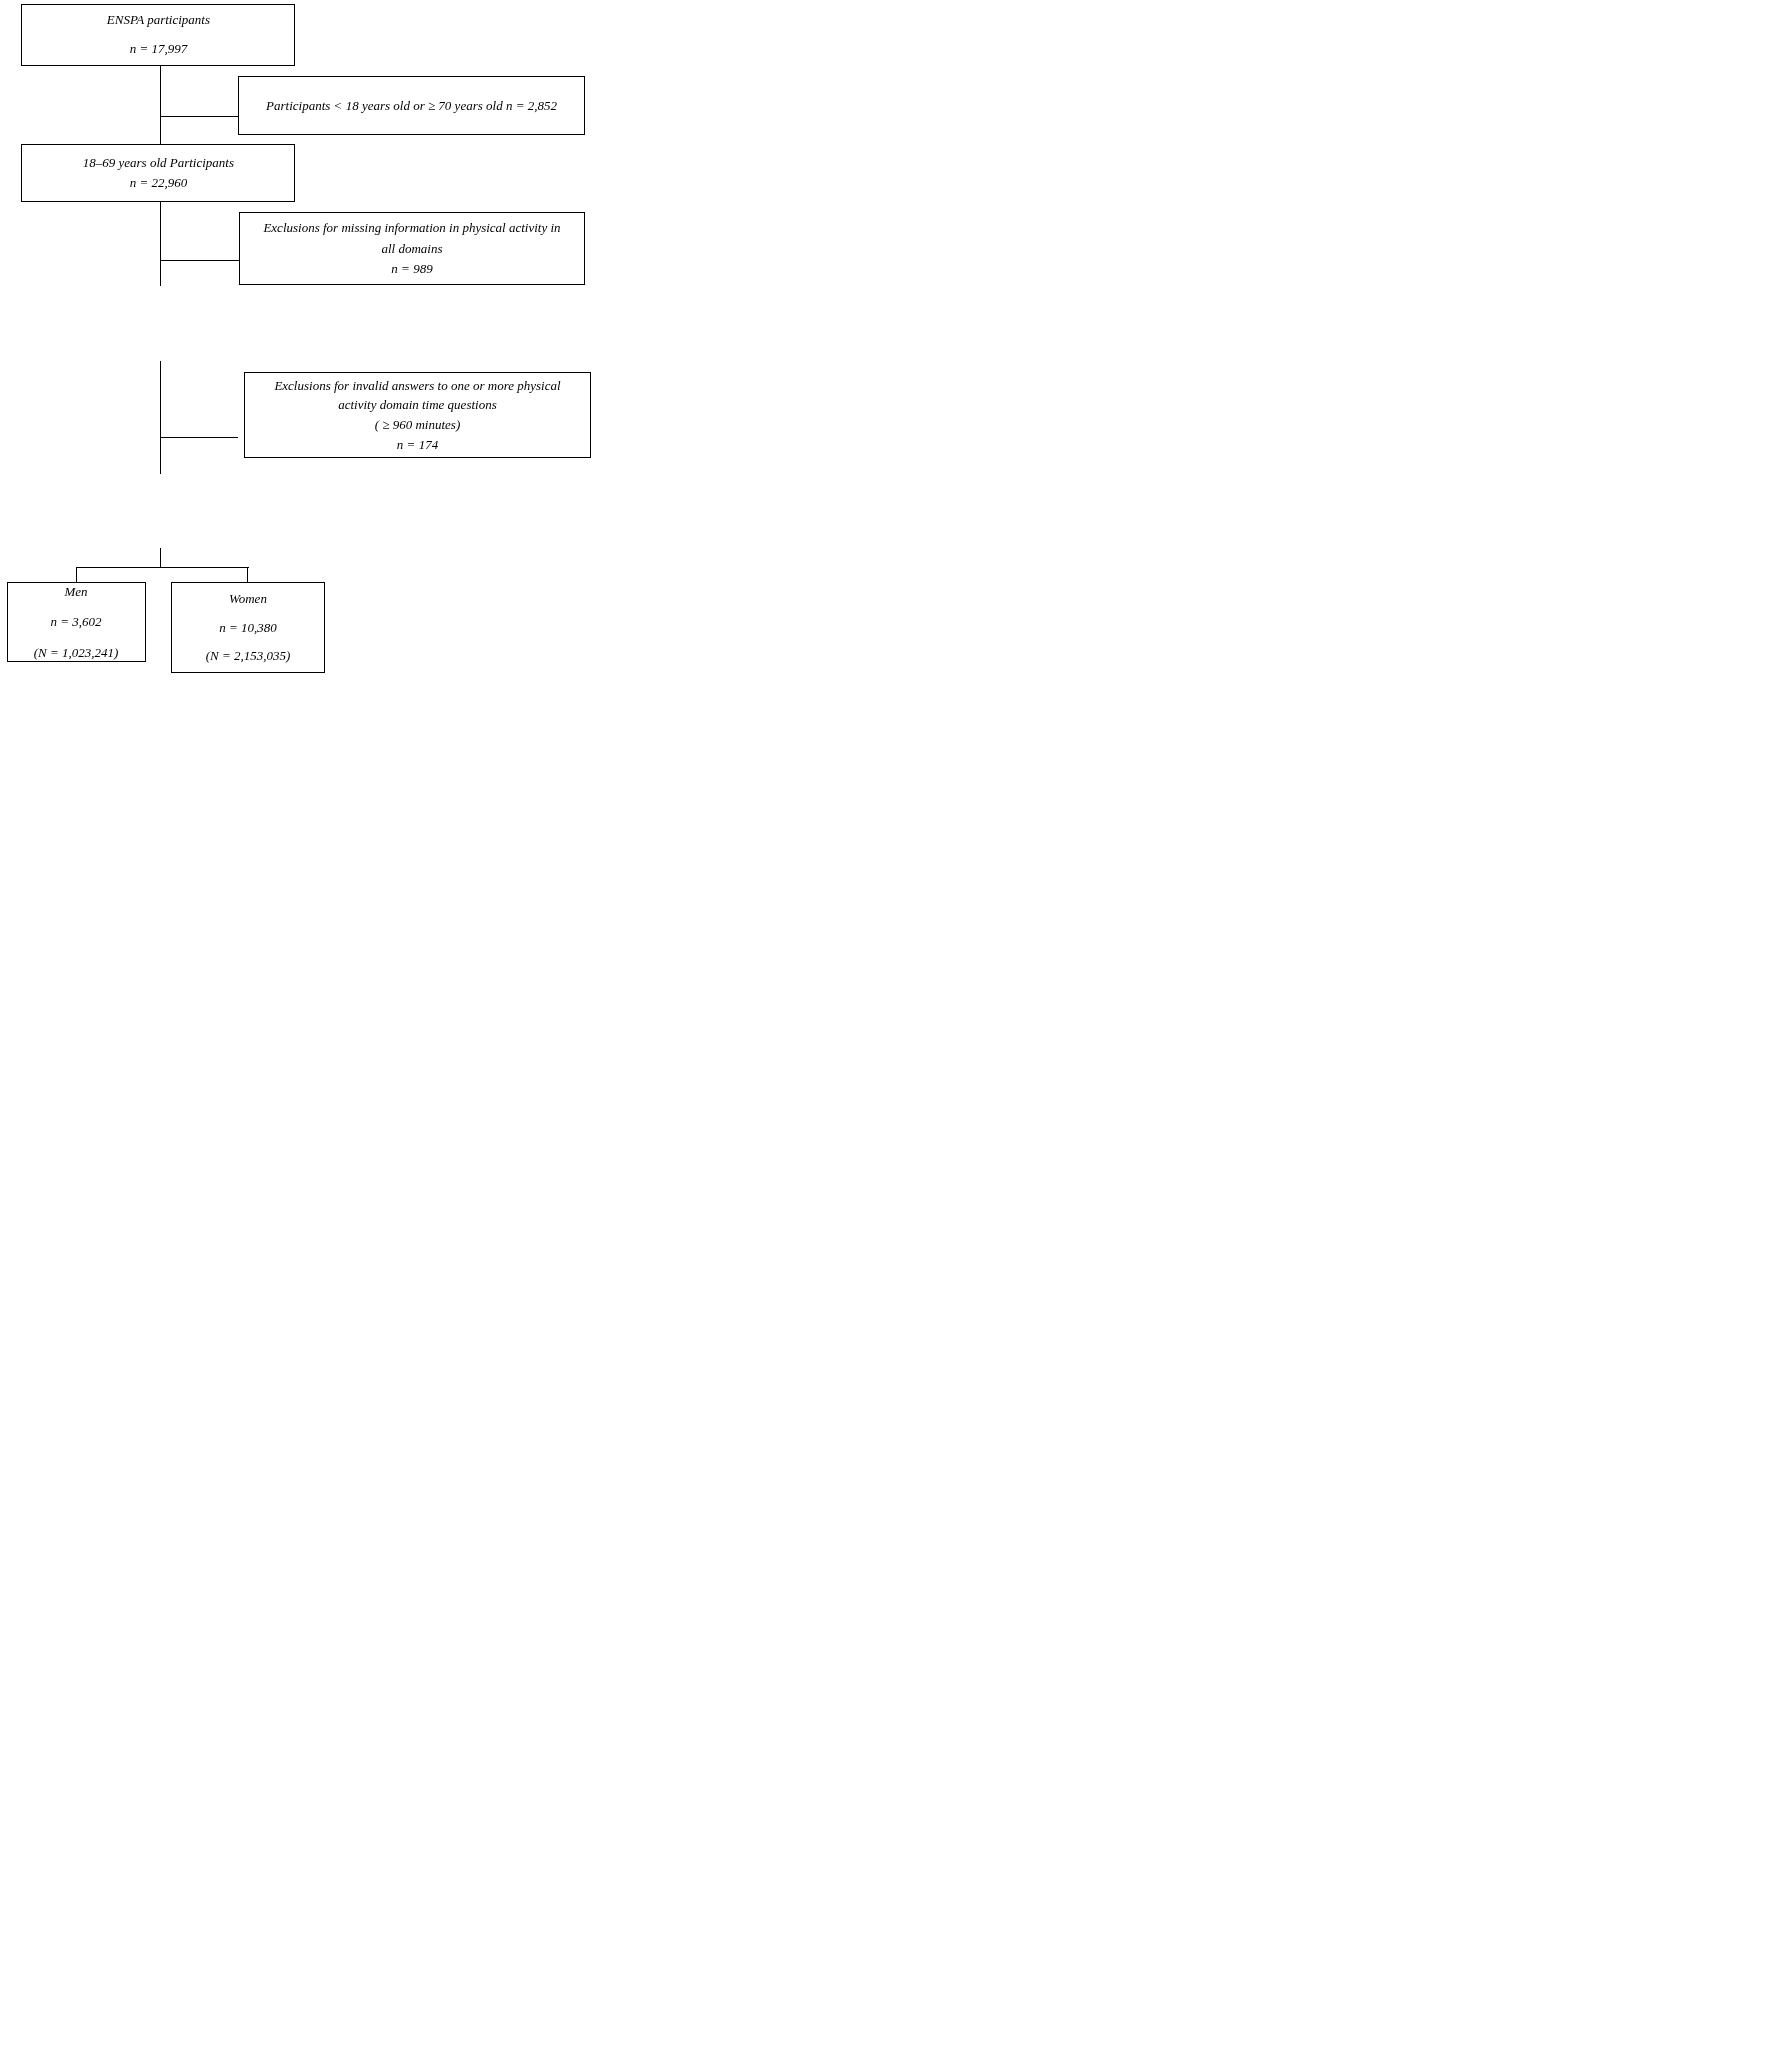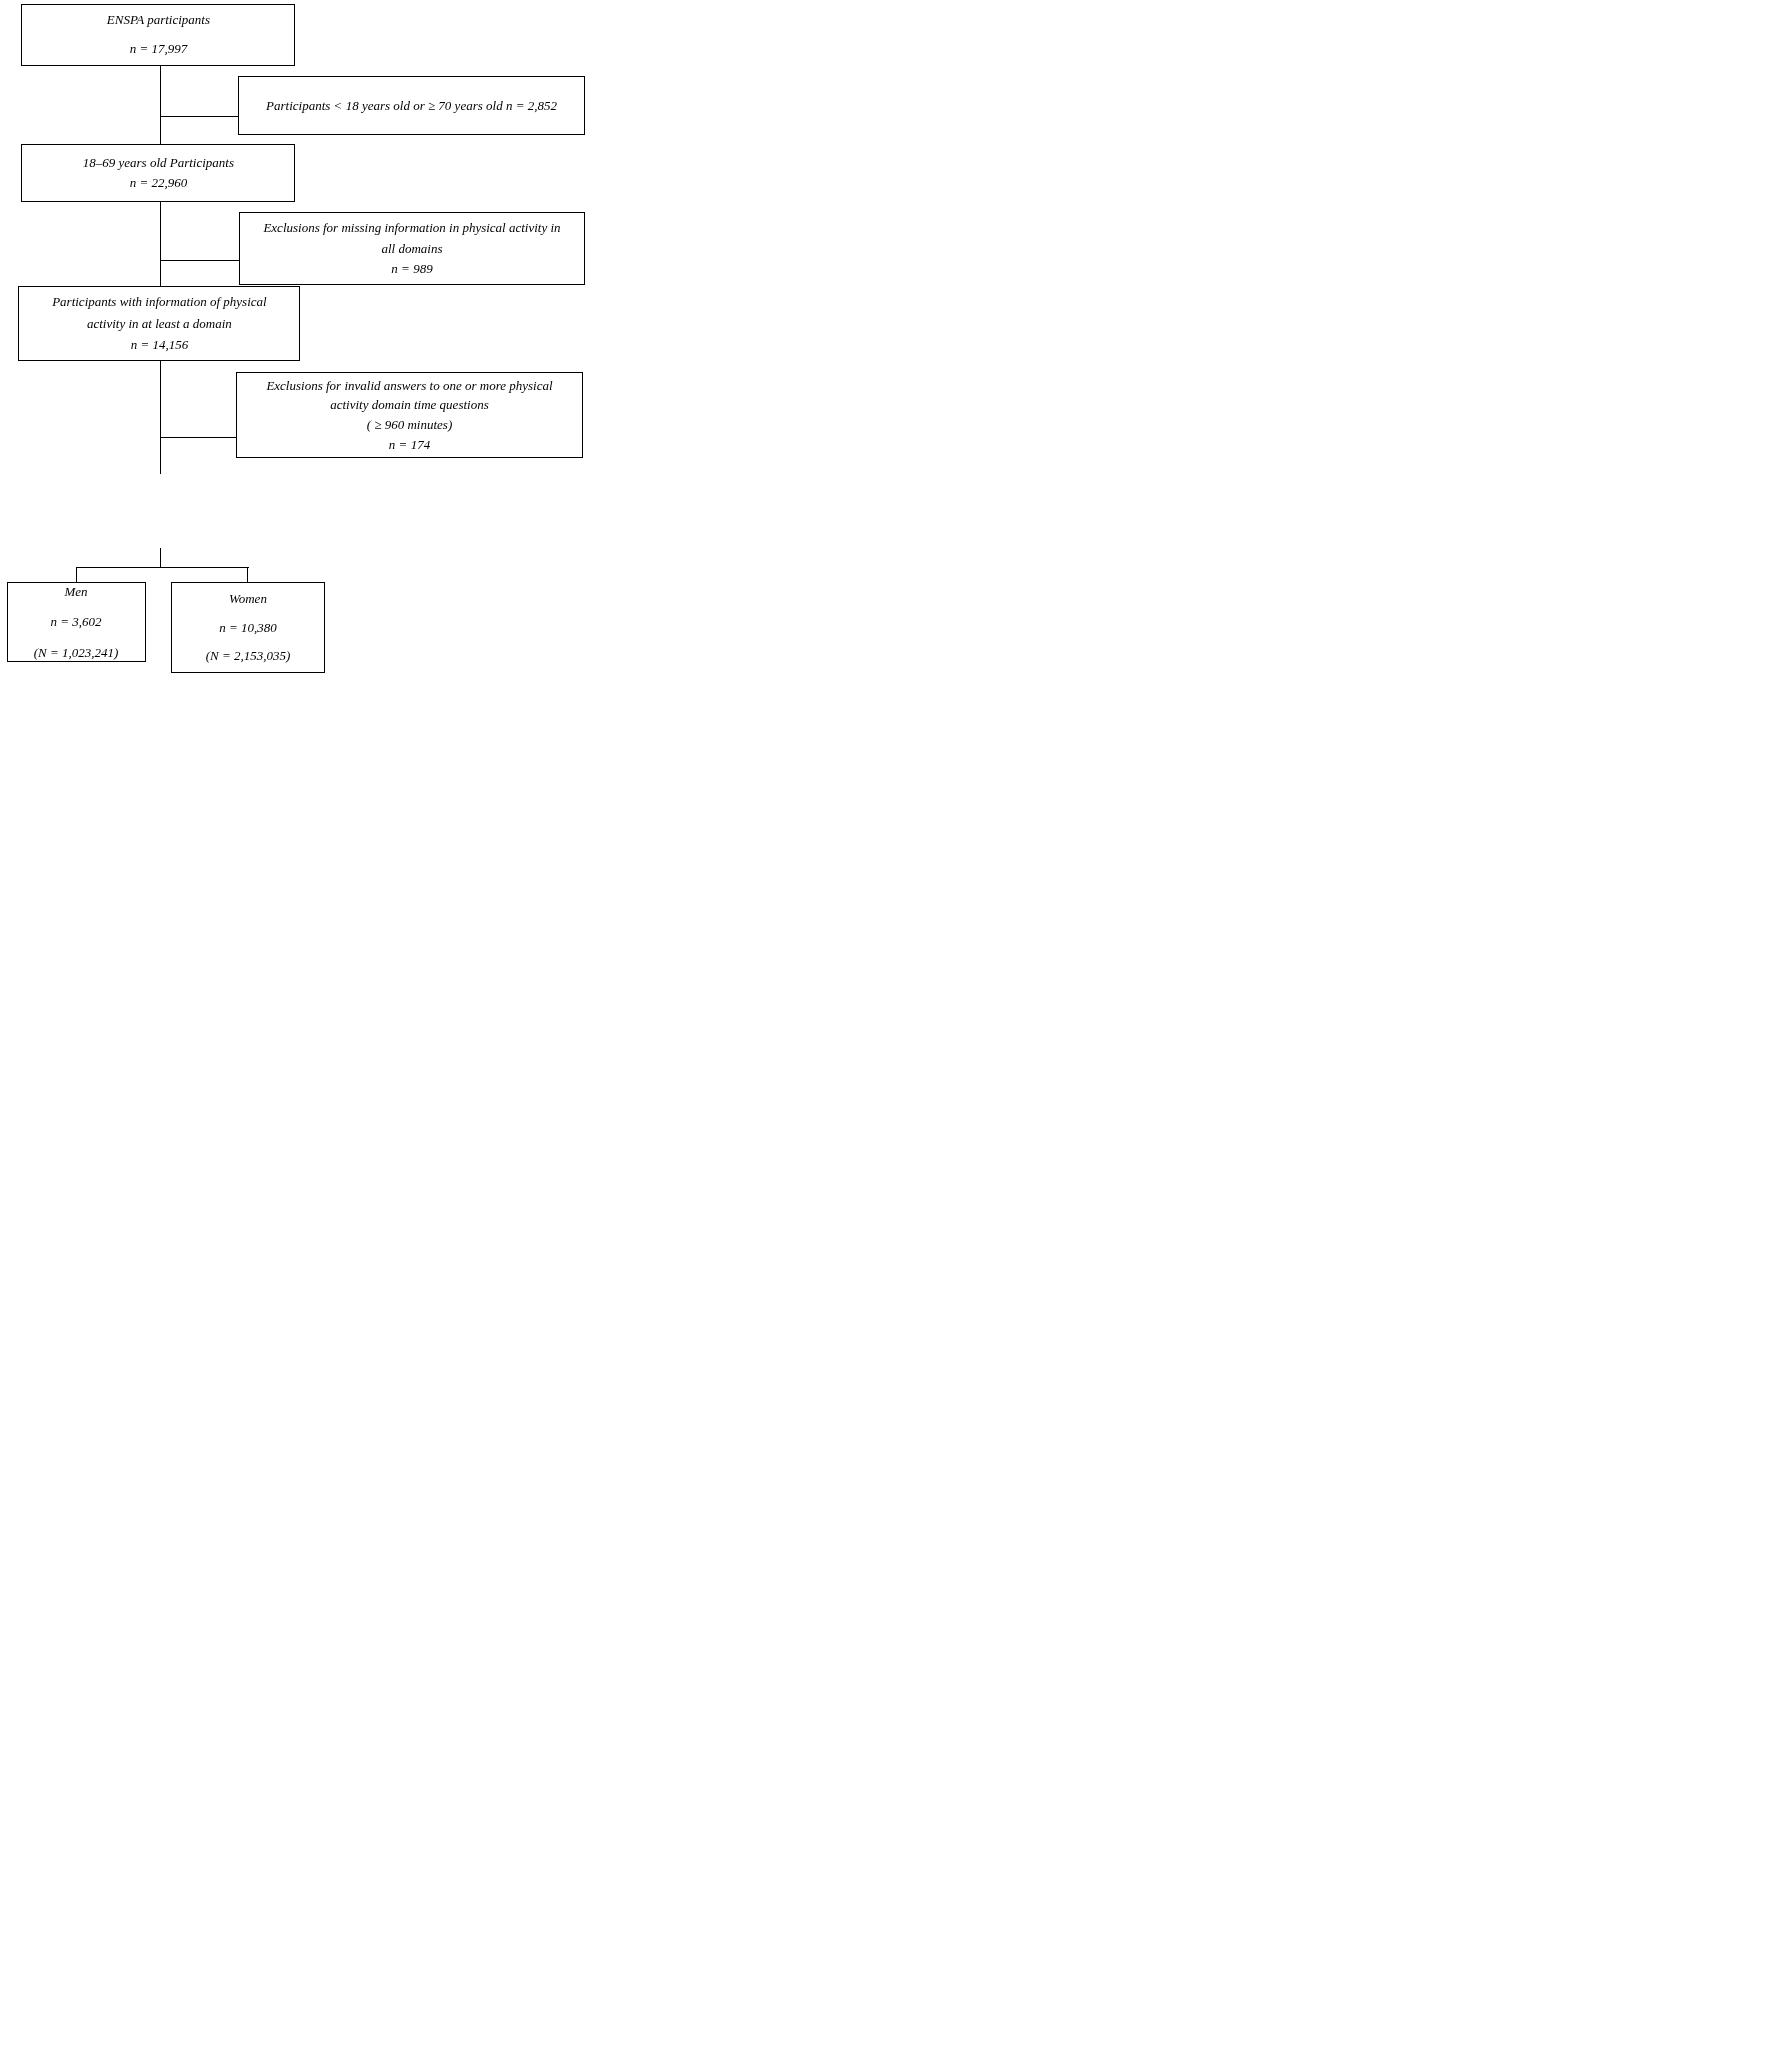--- a/index.html
+++ b/index.html
@@ -31,21 +31,21 @@
   .conn{position:absolute;background:#000000;}
 
   
   .b-enspa   {left:21.4px;  top:3.5px;    width:274px; height:62px; gap:11px;}
   .b-age     {left:21.4px;  top:144px;  width:274px; height:58px; gap:2.5px;}
   .b-domain  {left:18.4px;  top:286px;  width:282px; height:75px; gap:4px;}
   .b-valid   {left:25px;  top:474px;  width:272px; height:74px; gap:4px;}
   
   .b-exage   {left:238px; top:76px;  width:347px; height:59px;text-align:center;}
   .b-exmiss  {left:239px; top:212px;  width:346px; height:73px; gap:3px;}
-  .b-exinv   {left:236px; top:372px;  width:347px; height:86px; gap:2px;}
+  .b-exinv   {left:244px; top:372px;  width:347px; height:86px; gap:2px;}
   
   .b-men     {left:6.5px;  top:582px; width:139px; height:80px; gap:13px;}
   .b-women   {left:171px; top:582px; width:154px; height:91px; gap:11px;}
 
   
   .c-trunk1 {left:160px; top:65px;  width:1px;   height:79px;}
   .c-h1     {left:160px; top:116px;  width:78px; height:1px;}
   .c-trunk2 {left:160px; top:202px;  width:1px;   height:84px;}
   .c-h2     {left:160px; top:260px;  width:79px; height:1px;}
   .c-trunk3 {left:160px; top:361px;  width:1px;   height:113px;}
@@ -84,25 +84,20 @@
     <div class="tl">18–69 years old Participants</div>
     <div class="tl">n = 22,960</div>
   </div>
 
   <div class="box b-exmiss">
     <div class="tl">Exclusions for missing information in physical activity in</div>
     <div class="tl">all domains</div>
     <div class="tl">n = 989</div>
   </div>
 
-  <div class="box b-domain">
-    <div class="tl">Participants with information of physical</div>
-    <div class="tl">activity in at least a domain</div>
-    <div class="tl">n = 14,156</div>
-  </div>
 
   <div class="box b-exinv">
     <div class="tl">Exclusions for invalid answers to one or more physical</div>
     <div class="tl">activity domain time questions</div>
     <div class="tl">( ≥ 960 minutes)</div>
     <div class="tl">n = 174</div>
   </div>
 
 
   <div class="box b-men">

